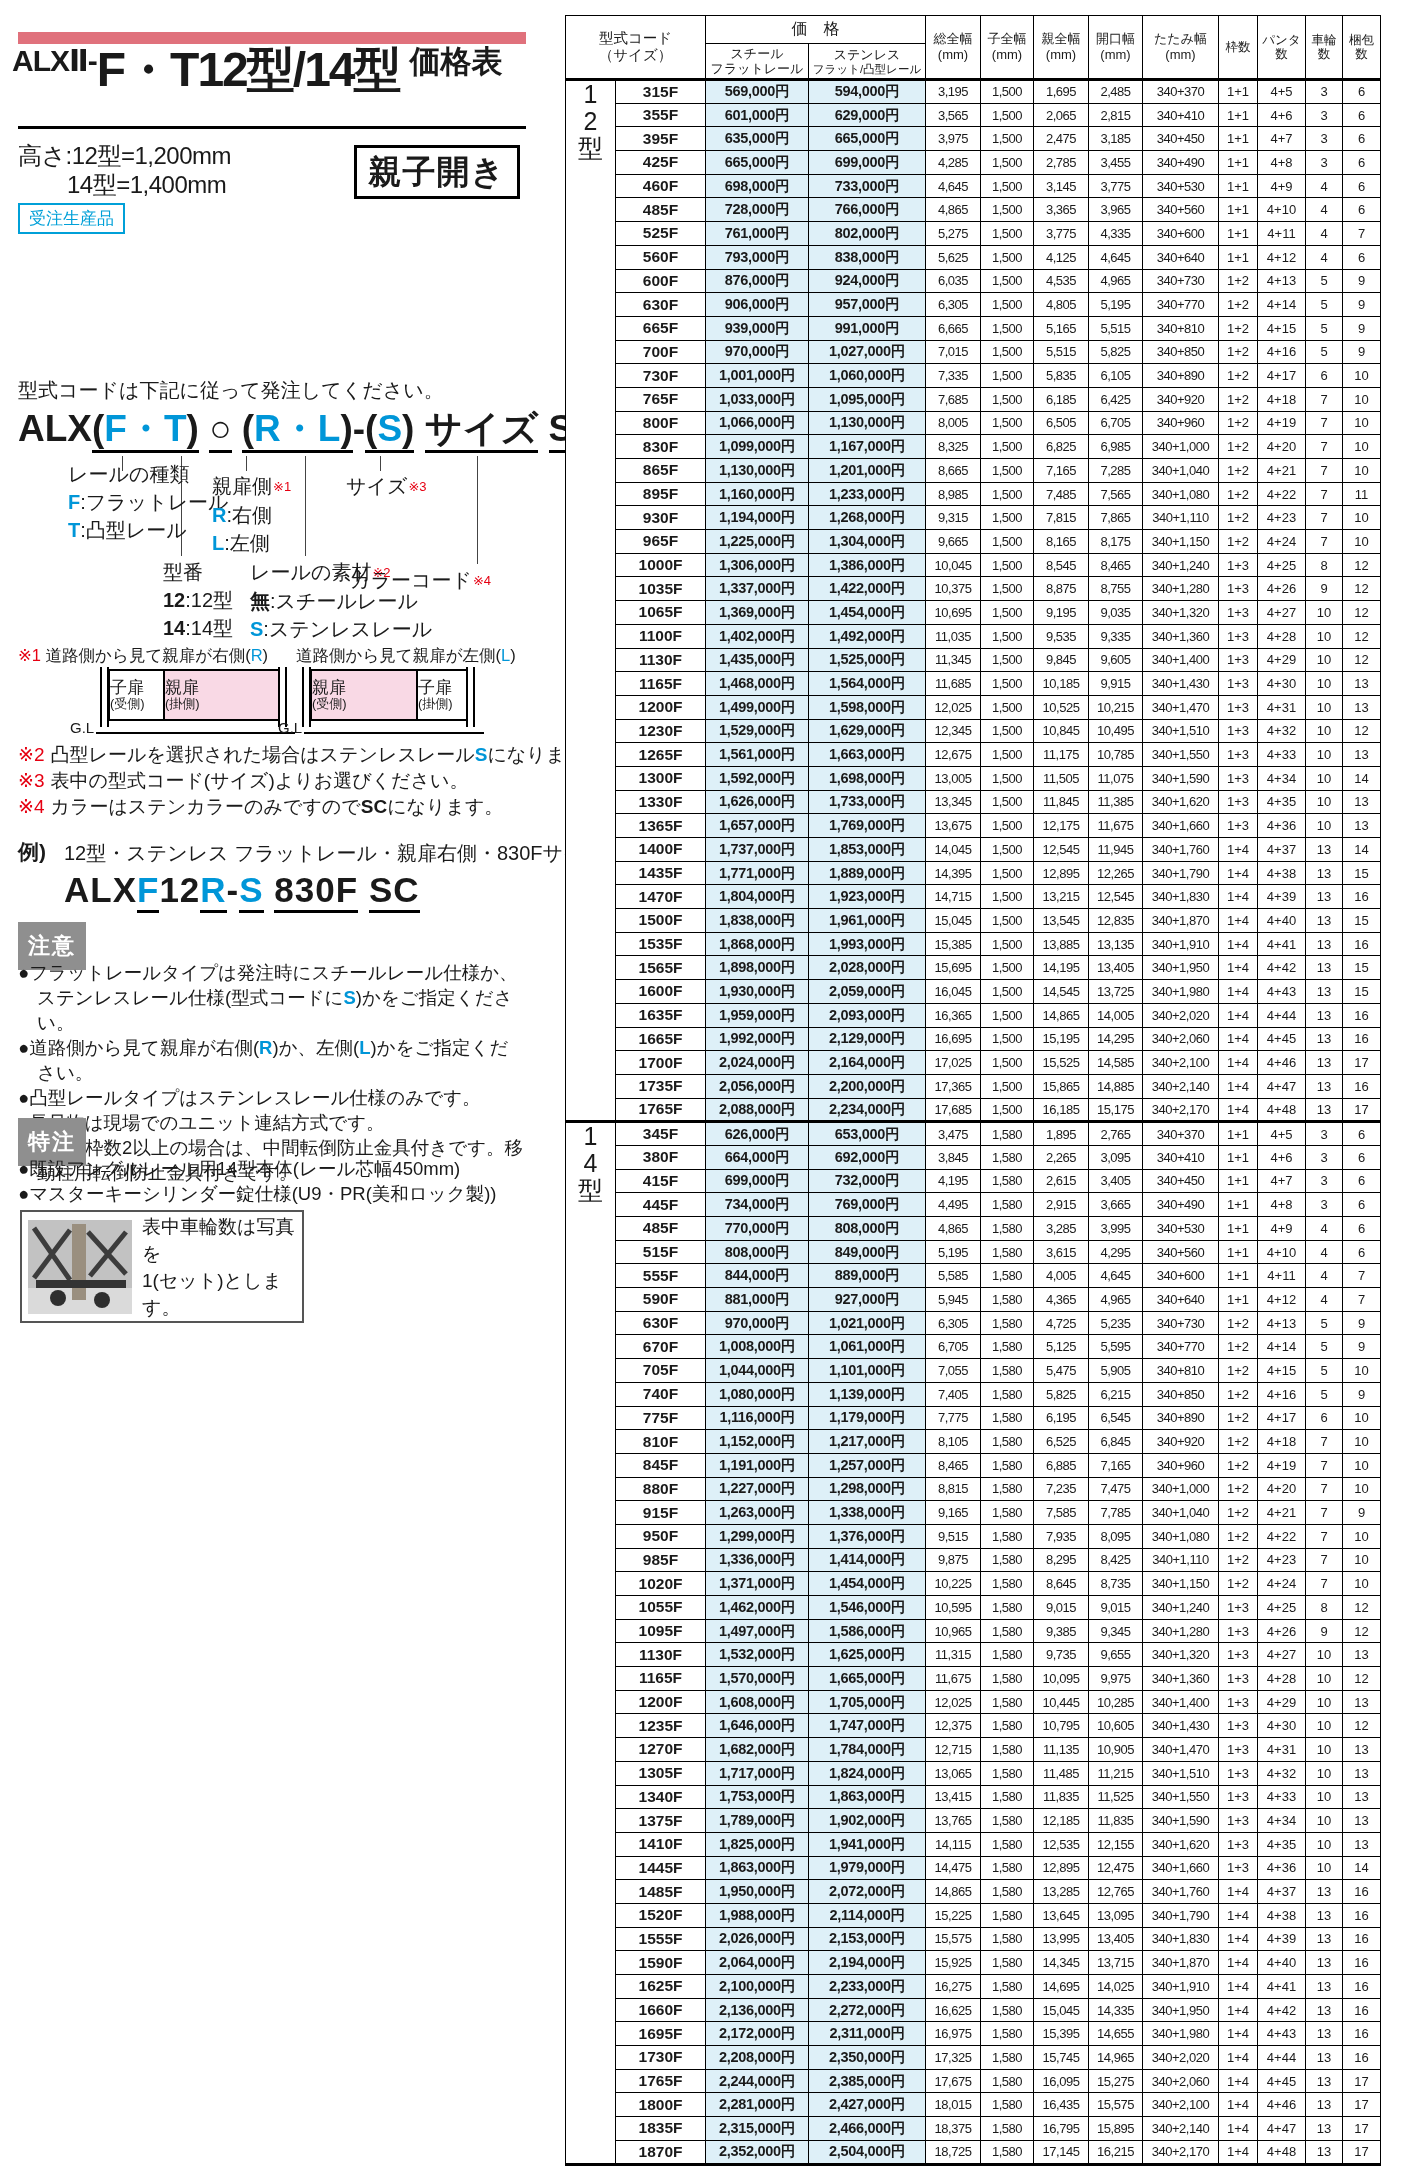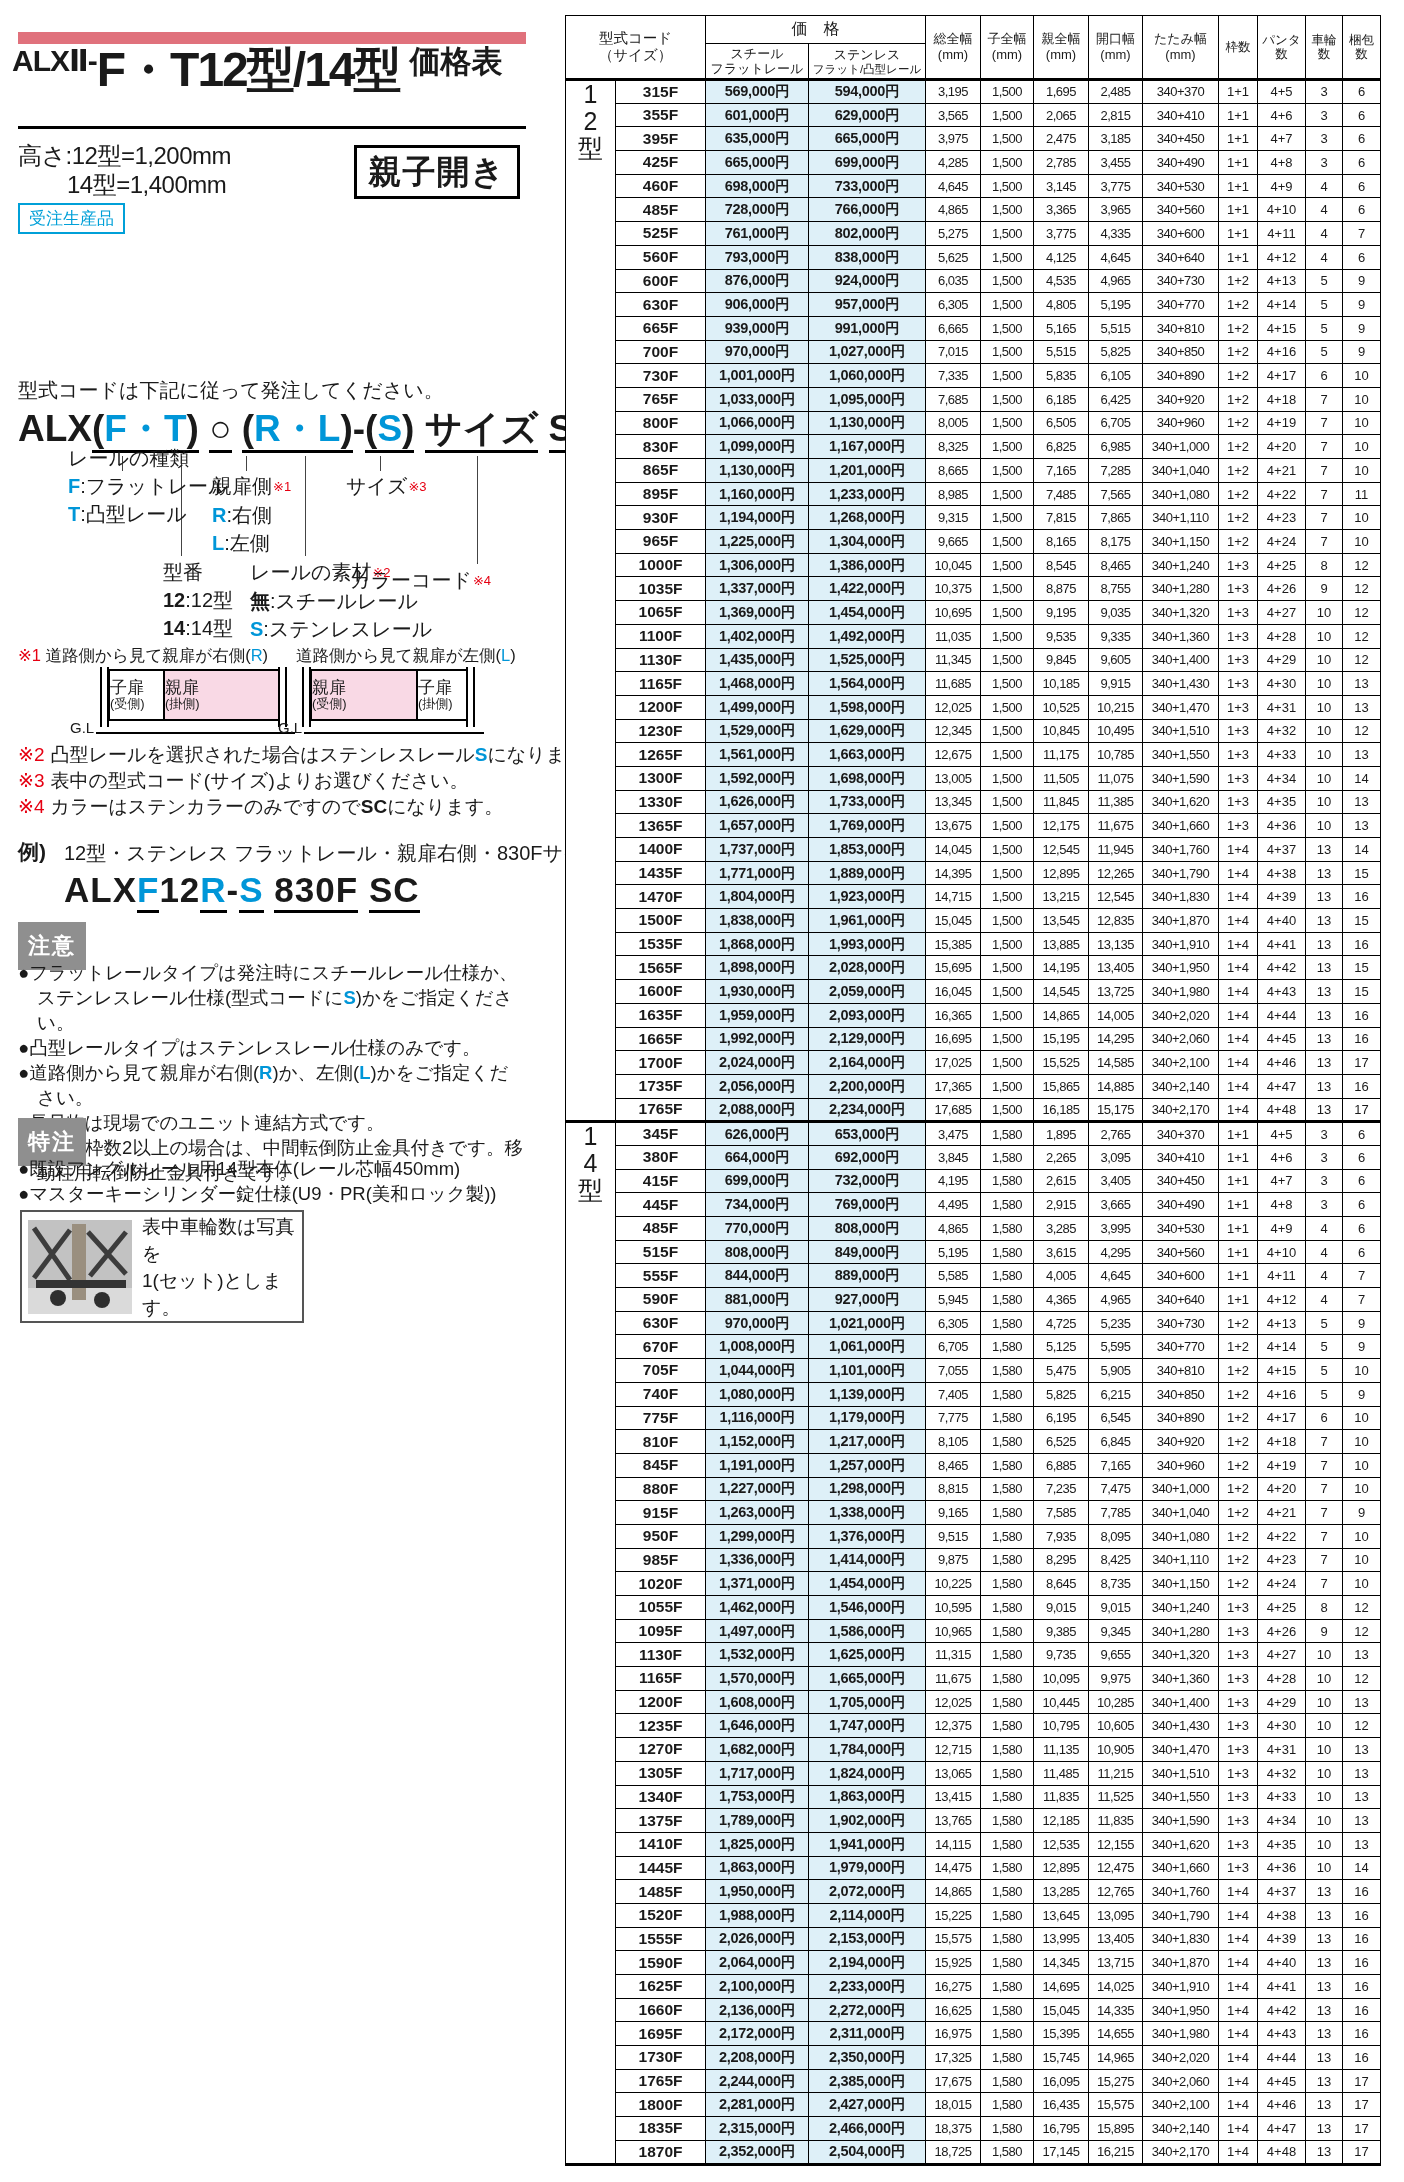--- a/index.html
+++ b/index.html
@@ -31,21 +31,21 @@
   #v1{left:122px;top:456px;height:15px}
   #v2{left:181px;top:456px;height:100px}
   #v3{left:246px;top:456px;height:15px}
   #v4{left:305px;top:456px;height:100px}
   #v5{left:380px;top:456px;height:15px}
   #v6{left:477px;top:456px;height:108px}
   .lg{font-size:20px;line-height:28px;white-space:nowrap}
   .lg .lg-title{font-size:20px}
   .lg .sup{font-size:13px;vertical-align:2px;margin-left:1px}
   .lg .lg-key{font-weight:bold}
-  #lg-rail{left:68px;top:444px}
+  #lg-rail{left:68px;top:460px}
   #lg-side{left:212px;top:472px}
   #lg-size{left:346px;top:472px}
   #lg-model{left:163px;top:558px}
   #lg-material{left:250px;top:558px}
   #lg-color{left:350px;top:566px}
   .note1{font-size:16.5px;white-space:nowrap}
   #note1-a{left:18px;top:645px}
   #note1-b{left:296px;top:645px}
   .diagram{height:74px}
   #diag-r{left:70px;top:667px;width:225px}
@@ -198,22 +198,22 @@
   <div class="abs note-line" id="note3"><span class="mark c-red">※3</span><span><span>表中の型式コード(サイズ)よりお選びください。</span></span></div>
   <div class="abs note-line" id="note4"><span class="mark c-red">※4</span><span><span>カラーはステンカラーのみですので</span><span class="bold">SC</span><span>になります。</span></span></div>
 
   <div class="abs example-label">例)</div>
   <div class="abs example-desc">12型・ステンレス フラットレール・親扉右側・830Fサイズ</div>
   <div class="abs example-code"><span>ALX</span><span class="c-blue u">F</span><span>12</span><span class="c-blue u">R</span><span>-</span><span class="c-blue u">S</span><span> </span><span class="u">830F</span><span> </span><span class="u">SC</span></div>
 
   <div class="abs tag" id="caution-tag">注意</div>
   <div class="abs" id="caution-list">
       <div class="bullet">●<span>フラットレールタイプは発注時にスチールレール仕様か、ステンレスレール仕様(型式コードに</span><span class="c-blue bold">S</span><span>)かをご指定ください。</span></div>
+      <div class="bullet">●<span>道路側から見て親扉が右側(</span><span class="c-blue bold">R</span><span>)か、左側(</span><span class="c-blue bold">L</span><span>)かをご指定ください。</span></div>
       <div class="bullet">●<span>凸型レールタイプはステンレスレール仕様のみです。</span></div>
-      <div class="bullet">●<span>道路側から見て親扉が右側(</span><span class="c-blue bold">R</span><span>)か、左側(</span><span class="c-blue bold">L</span><span>)かをご指定ください。</span></div>
       <div class="bullet">●<span>長尺物は現場でのユニット連結方式です。</span></div>
       <div class="bullet">●<span>親扉の枠数2以上の場合は、中間転倒防止金具付きです。移動柱用転倒防止金具付きです。</span></div>
     </div>
 
   <div class="abs tag" id="custom-tag">特注</div>
   <div class="abs" id="custom-list">
       <div class="bullet">●<span>既設アングルレール用14型本体(レール芯幅450mm)</span></div>
       <div class="bullet">●<span>マスターキーシリンダー錠仕様(U9・PR(美和ロック製))</span></div>
     </div>
 

